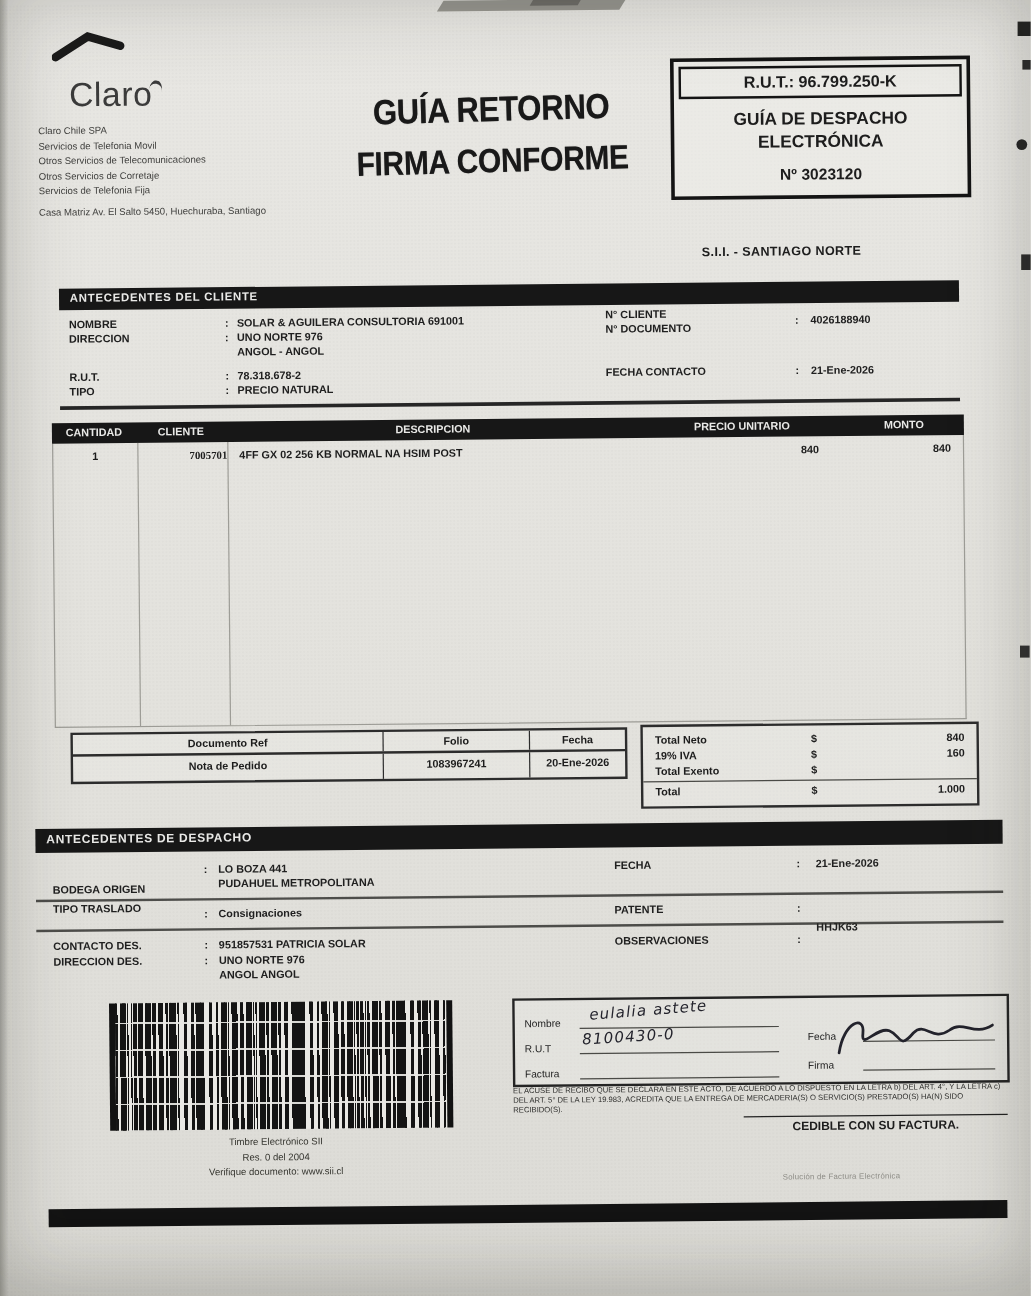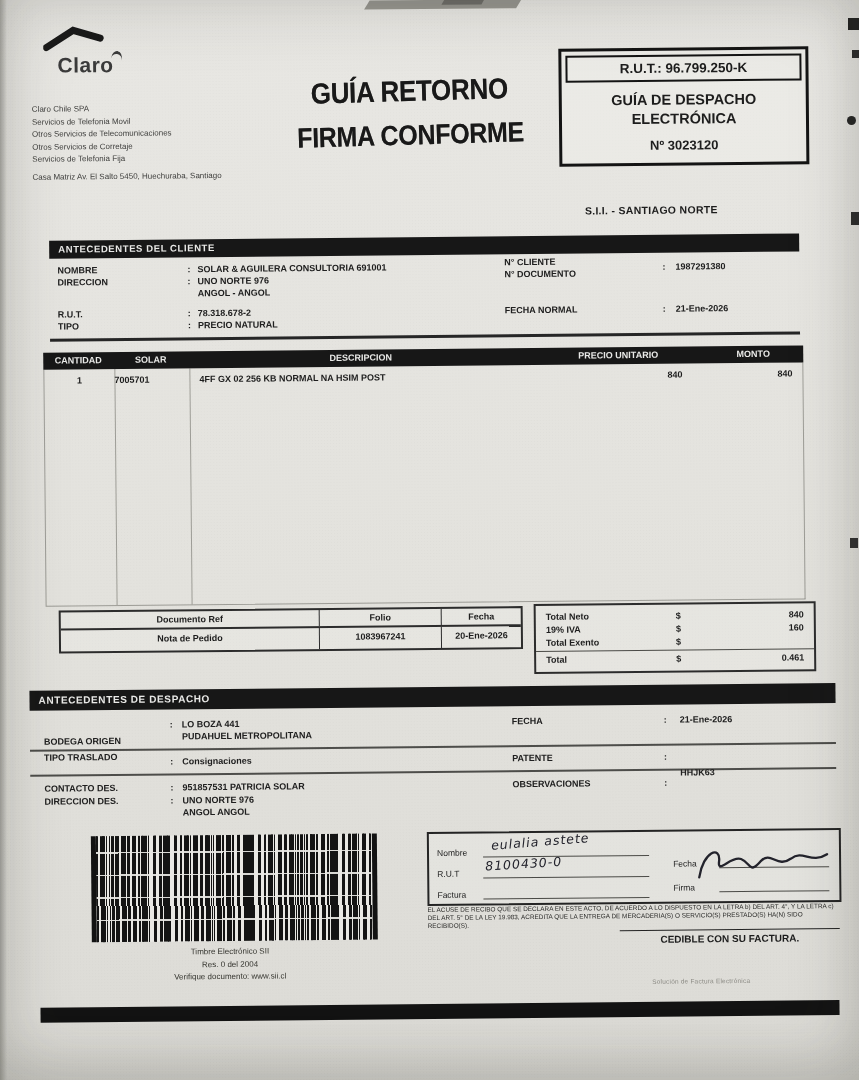--- a/index.html
+++ b/index.html
@@ -8,21 +8,21 @@
     background:linear-gradient(180deg,#e8e7e3 0%,#e3e2dd 55%,#dcdbd6 100%);
     font-family:"Liberation Sans",sans-serif;color:#1d1d1d;
   }
   body::after{content:"";position:absolute;inset:0;pointer-events:none;
     box-shadow:inset 0 0 70px rgba(60,60,52,.22), inset 0 -25px 45px rgba(60,60,52,.10);}
   .sheet{position:absolute;left:0;top:0;width:859px;height:1080px;
     transform:rotate(-0.55deg);transform-origin:50% 50%;
     background-image:radial-gradient(rgba(0,0,0,0.018) 1px, transparent 1px);background-size:3px 3px;}
 
   
-  .claro-logo{position:absolute;left:62px;top:50px;font-size:21px;color:#3b3b3b;letter-spacing:.5px;font-weight:bold;}
+  .claro-logo{position:absolute;left:62px;top:60px;font-size:28px;color:#3b3b3b;letter-spacing:.5px;}
   .claro-mark{display:inline-block;width:11px;height:7px;border-top:3px solid #3b3b3b;
     border-radius:60% 60% 0 0/100% 100% 0 0;transform:translateY(-11px) rotate(10deg);margin-left:-2px;}
   .company-info{position:absolute;left:36px;top:100px;font-size:8px;line-height:12.5px;color:#41413f;}
   .company-info div:last-child{margin-top:5px;}
   .stamp{position:absolute;left:286px;top:78px;width:256px;text-align:center;font-weight:700;color:#191919;
     transform:rotate(-1.1deg) scale(1,1.12);letter-spacing:-.3px;text-shadow:0 0 .6px rgba(0,0,0,.55);}
   .stamp-l1{font-size:26px;}
   .stamp-l2{font-size:25px;margin-top:9px;}
   .doc-box{position:absolute;left:563px;top:50px;width:244px;border:3px solid #141414;background:rgba(240,239,235,.45);}
   .doc-box-rut{margin:4px 4px 0 4px;border:2px solid #141414;text-align:center;font-weight:700;font-size:13.5px;padding:4px 0;}
@@ -43,21 +43,21 @@
 
   
   .items{position:absolute;left:45px;top:349px;width:760px;}
   .grid-items{display:grid;grid-template-columns:70px 75px 1fr 170px 100px;}
   .items-head{background:#171717;color:#e9e9e7;font-size:9px;font-weight:700;padding:3px 0 4px;}
   .items-head div{text-align:center;}
   .items-body{position:relative;height:236px;border:1px solid rgba(70,70,65,.45);border-top:none;}
   .vline{position:absolute;top:0;bottom:0;width:1px;background:rgba(70,70,65,.45);}
   .items-row{font-size:9px;font-weight:700;padding-top:6px;}
   .items-row .c1{text-align:center;}
-  .items-row .c2{text-align:left;}
+  .items-row .c2{text-align:right;font-family:Liberation Serif, serif;}
   .items-row .c3{padding-left:10px;}
   .items-row .c4{text-align:right;padding-right:20px;}
   .items-row .c5{text-align:right;padding-right:10px;}
 
   
   .ref-table{position:absolute;left:58px;top:607px;width:460px;border:2px solid #2c2c2c;font-size:9px;background:rgba(240,239,235,.3);}
   .ref-grid{display:grid;grid-template-columns:1fr 122px 80px;}
   .ref-head{font-weight:700;border-bottom:2px solid #2c2c2c;}
   .ref-head div,.ref-row div{text-align:center;padding:3px 0;}
   .ref-head div + div,.ref-row div + div{border-left:1.5px solid #2c2c2c;}
@@ -160,32 +160,32 @@
       <span class="abs cln" style="left:138px;top:51px">:</span>
       <span class="abs vl" style="left:148px;top:51px">78.318.678-2</span>
 
       <span class="abs lb" style="left:8px;top:63px">TIPO</span>
       <span class="abs cln" style="left:138px;top:63px">:</span>
       <span class="abs vl" style="left:148px;top:63px">PRECIO NATURAL</span>
 
       <span class="abs lb" style="left:455px;top:3px">N° CLIENTE</span>
       <span class="abs lb" style="left:455px;top:15px">N° DOCUMENTO</span>
       <span class="abs cln" style="left:613px;top:9px">:</span>
-      <span class="abs vl" style="left:626px;top:9px">1987291380</span>
-
-      <span class="abs lb" style="left:455px;top:51px">FECHA NORMAL</span>
+      <span class="abs vl" style="left:626px;top:9px">4026188940</span>
+
+      <span class="abs lb" style="left:455px;top:51px">FECHA CONTACTO</span>
       <span class="abs cln" style="left:613px;top:51px">:</span>
       <span class="abs vl" style="left:626px;top:51px">21-Ene-2026</span>
     </div>
   </div>
 
   <div class="items">
     <div class="items-head grid-items">
       <div>CANTIDAD</div>
-      <div>SOLAR</div>
+      <div>CLIENTE</div>
       <div>DESCRIPCION</div>
       <div>PRECIO UNITARIO</div>
       <div>MONTO</div>
     </div>
     <div class="items-body">
       <div class="vline" style="left:70px"></div>
       <div class="vline" style="left:145px"></div>
       <div class="items-row grid-items">
         <div class="c1">1</div>
         <div class="c2">7005701</div>
@@ -221,21 +221,21 @@
       <span class="tv">160</span>
     </div>
     <div class="tot-row">
       <span>Total Exento</span>
       <span>$</span>
       <span class="tv"></span>
     </div>
     <div class="tot-row total">
       <span>Total</span>
       <span>$</span>
-      <span class="tv">0.461</span>
+      <span class="tv">1.000</span>
     </div>
   </div>
 
   <div class="sec-despacho">
     <div class="sec-bar">ANTECEDENTES DE DESPACHO</div>
     <div class="despacho-body">
       <span class="abs lb" style="left:14px;top:26px">BODEGA ORIGEN</span>
       <span class="abs cln" style="left:140px;top:10px">:</span>
       <span class="abs vl" style="left:152px;top:10px">LO BOZA 441</span>
       <span class="abs vl" style="left:152px;top:22px">PUDAHUEL  METROPOLITANA</span>

